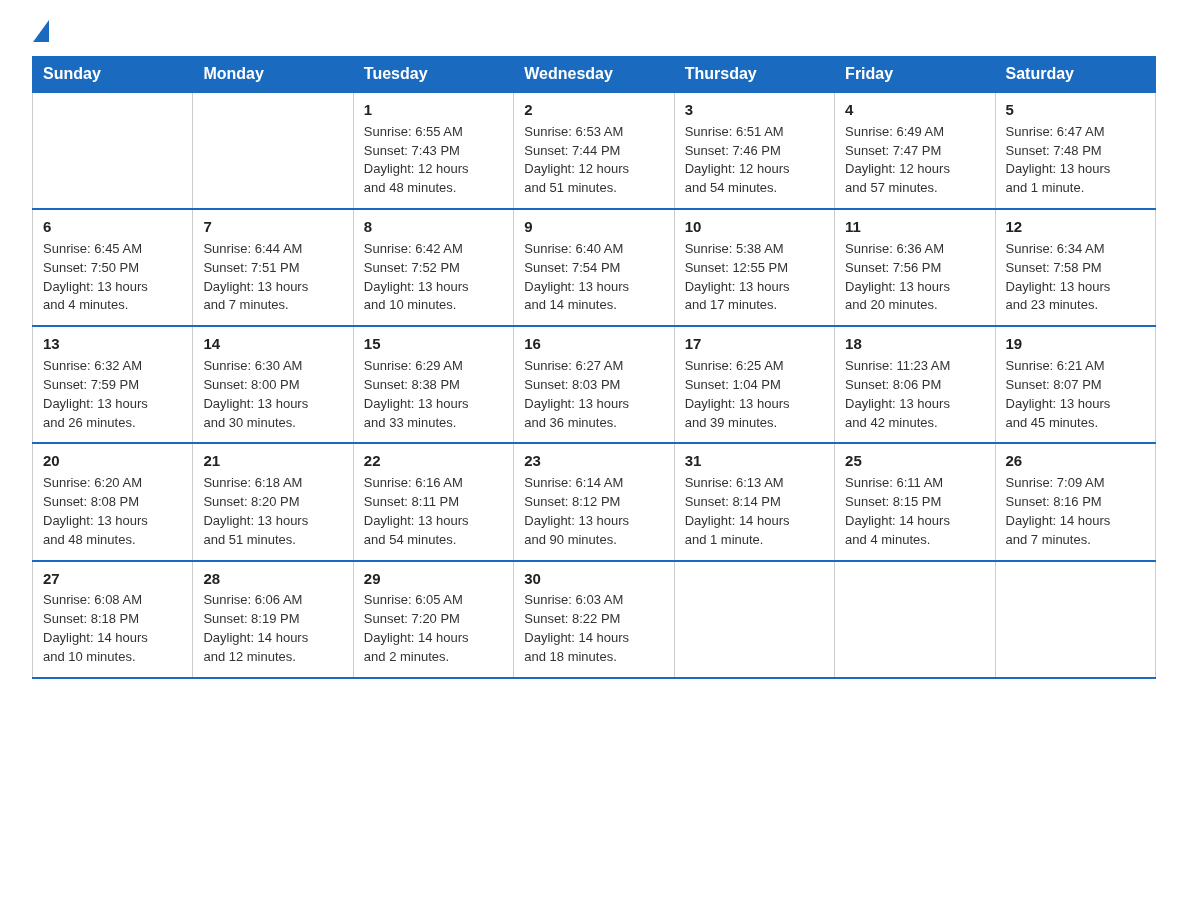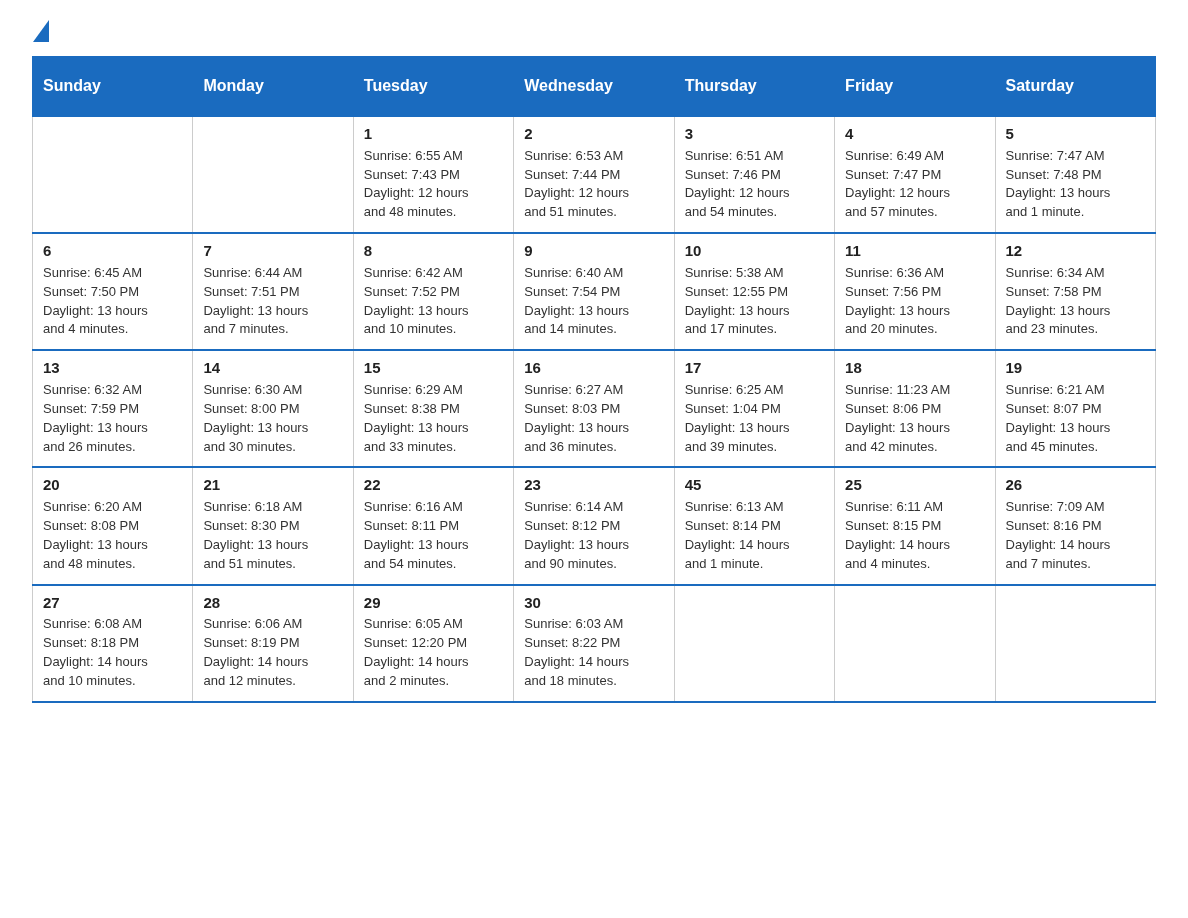--- a/index.html
+++ b/index.html
@@ -34,21 +34,21 @@
     .calendar-table {
       width: 100%;
       border-collapse: collapse;
       margin-top: 10px;
     }
     .calendar-table th {
       background-color: #1a6bbf;
       color: #fff;
       font-size: 16px;
       font-weight: bold;
-      padding: 20px 10px;
+      padding: 8px 10px;
       text-align: left;
       border: 1px solid #1a6bbf;
     }
     .calendar-table td {
       vertical-align: top;
       padding: 6px 10px 10px 10px;
       border: 1px solid #ccc;
       width: 14.28%;
       min-height: 90px;
       font-size: 13px;
@@ -159,21 +159,21 @@
         </td>
         <td>
           <span class="day-number">4</span>
           <div>Sunrise: 6:49 AM</div>
           <div>Sunset: 7:47 PM</div>
           <div>Daylight: 12 hours</div>
           <div>and 57 minutes.</div>
         </td>
         <td>
           <span class="day-number">5</span>
-          <div>Sunrise: 7:47 AM</div>
+          <div>Sunrise: 6:47 AM</div>
           <div>Sunset: 7:48 PM</div>
           <div>Daylight: 13 hours</div>
           <div>and 1 minute.</div>
         </td>
       </tr>
       <tr>
         <td>
           <span class="day-number">6</span>
           <div>Sunrise: 6:45 AM</div>
           <div>Sunset: 7:50 PM</div>
@@ -278,40 +278,40 @@
         <td>
           <span class="day-number">20</span>
           <div>Sunrise: 6:20 AM</div>
           <div>Sunset: 8:08 PM</div>
           <div>Daylight: 13 hours</div>
           <div>and 48 minutes.</div>
         </td>
         <td>
           <span class="day-number">21</span>
           <div>Sunrise: 6:18 AM</div>
-          <div>Sunset: 8:30 PM</div>
+          <div>Sunset: 8:20 PM</div>
           <div>Daylight: 13 hours</div>
           <div>and 51 minutes.</div>
         </td>
         <td>
           <span class="day-number">22</span>
           <div>Sunrise: 6:16 AM</div>
           <div>Sunset: 8:11 PM</div>
           <div>Daylight: 13 hours</div>
           <div>and 54 minutes.</div>
         </td>
         <td>
           <span class="day-number">23</span>
           <div>Sunrise: 6:14 AM</div>
           <div>Sunset: 8:12 PM</div>
           <div>Daylight: 13 hours</div>
           <div>and 90 minutes.</div>
         </td>
         <td>
-          <span class="day-number">45</span>
+          <span class="day-number">31</span>
           <div>Sunrise: 6:13 AM</div>
           <div>Sunset: 8:14 PM</div>
           <div>Daylight: 14 hours</div>
           <div>and 1 minute.</div>
         </td>
         <td>
           <span class="day-number">25</span>
           <div>Sunrise: 6:11 AM</div>
           <div>Sunset: 8:15 PM</div>
           <div>Daylight: 14 hours</div>
@@ -336,21 +336,21 @@
         <td>
           <span class="day-number">28</span>
           <div>Sunrise: 6:06 AM</div>
           <div>Sunset: 8:19 PM</div>
           <div>Daylight: 14 hours</div>
           <div>and 12 minutes.</div>
         </td>
         <td>
           <span class="day-number">29</span>
           <div>Sunrise: 6:05 AM</div>
-          <div>Sunset: 12:20 PM</div>
+          <div>Sunset: 7:20 PM</div>
           <div>Daylight: 14 hours</div>
           <div>and 2 minutes.</div>
         </td>
         <td>
           <span class="day-number">30</span>
           <div>Sunrise: 6:03 AM</div>
           <div>Sunset: 8:22 PM</div>
           <div>Daylight: 14 hours</div>
           <div>and 18 minutes.</div>
         </td>

